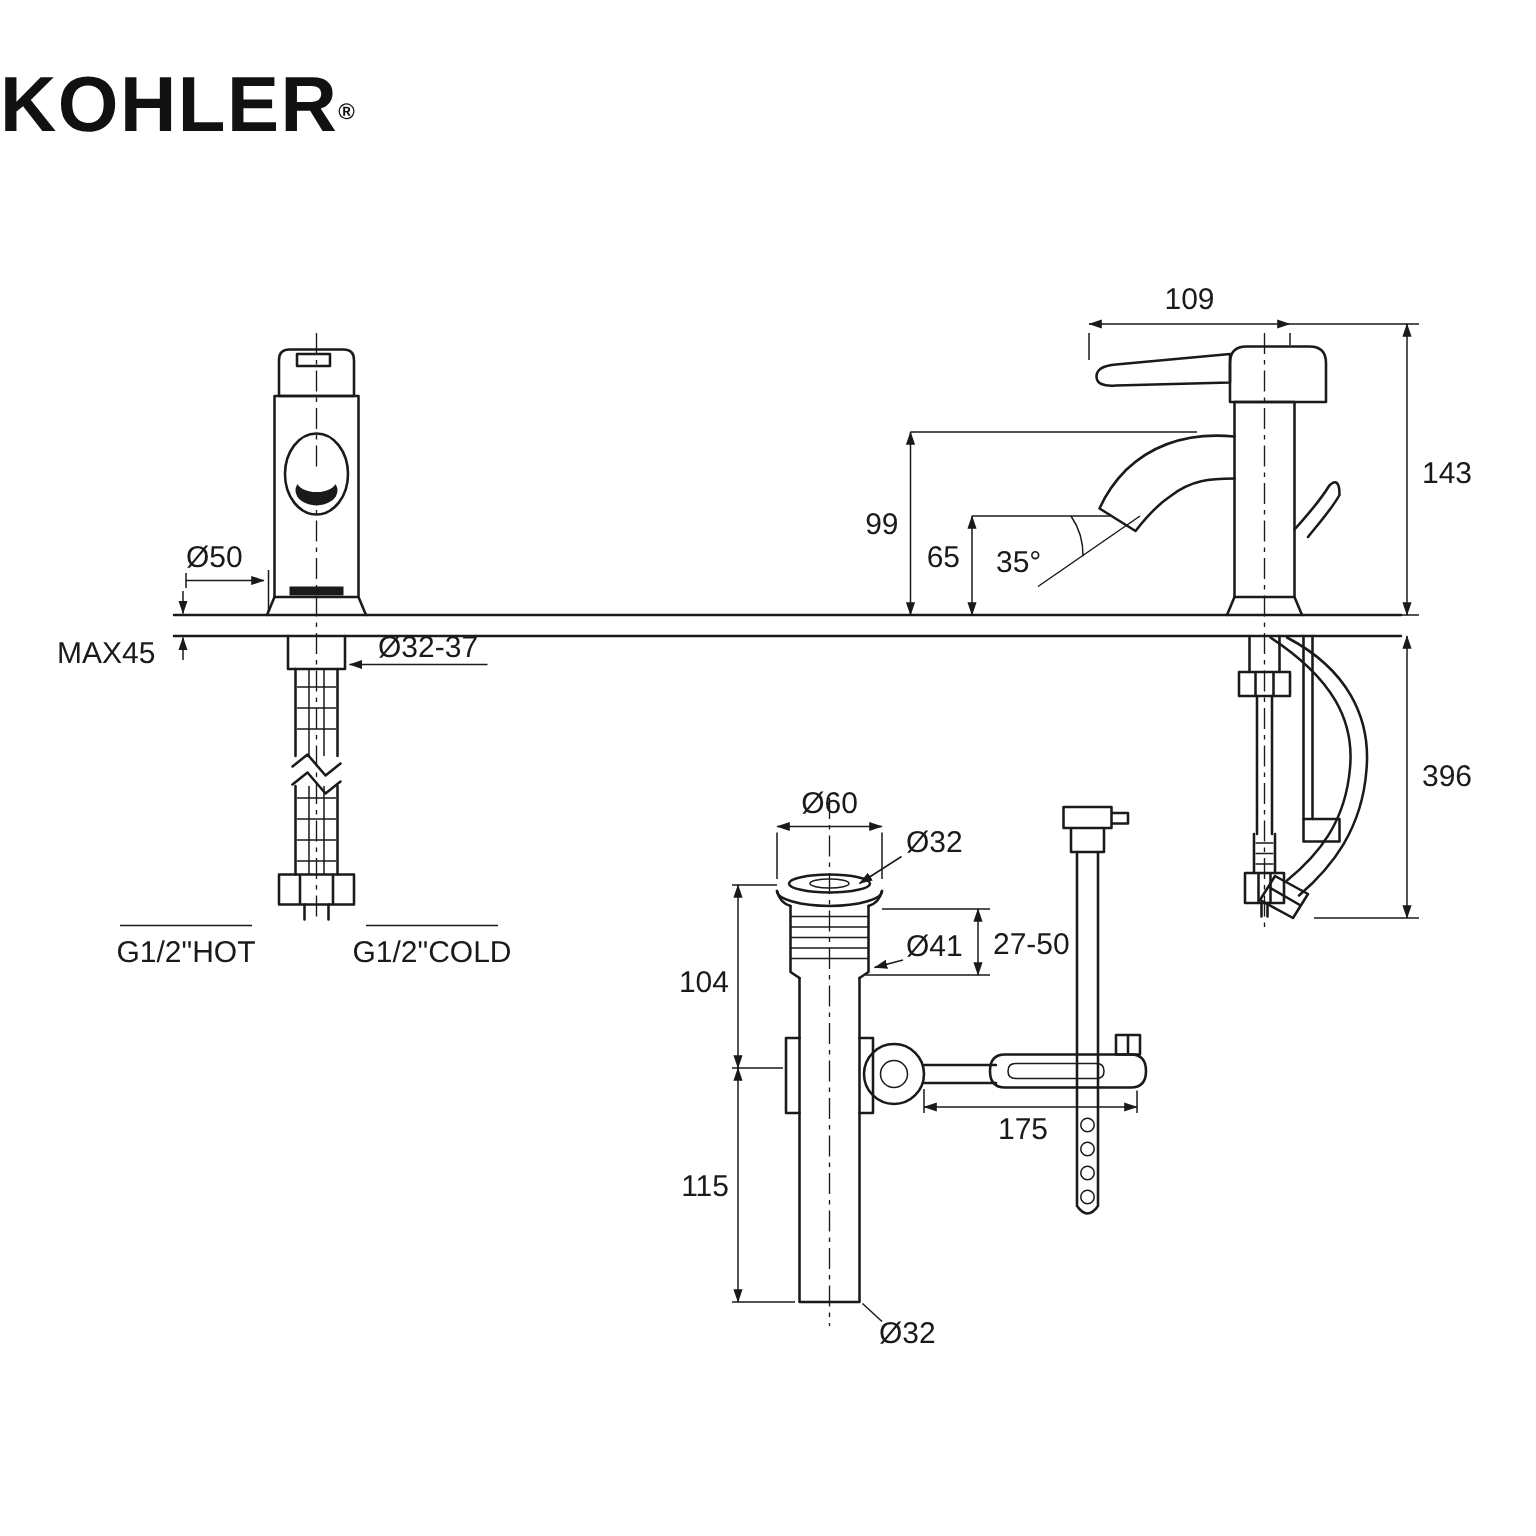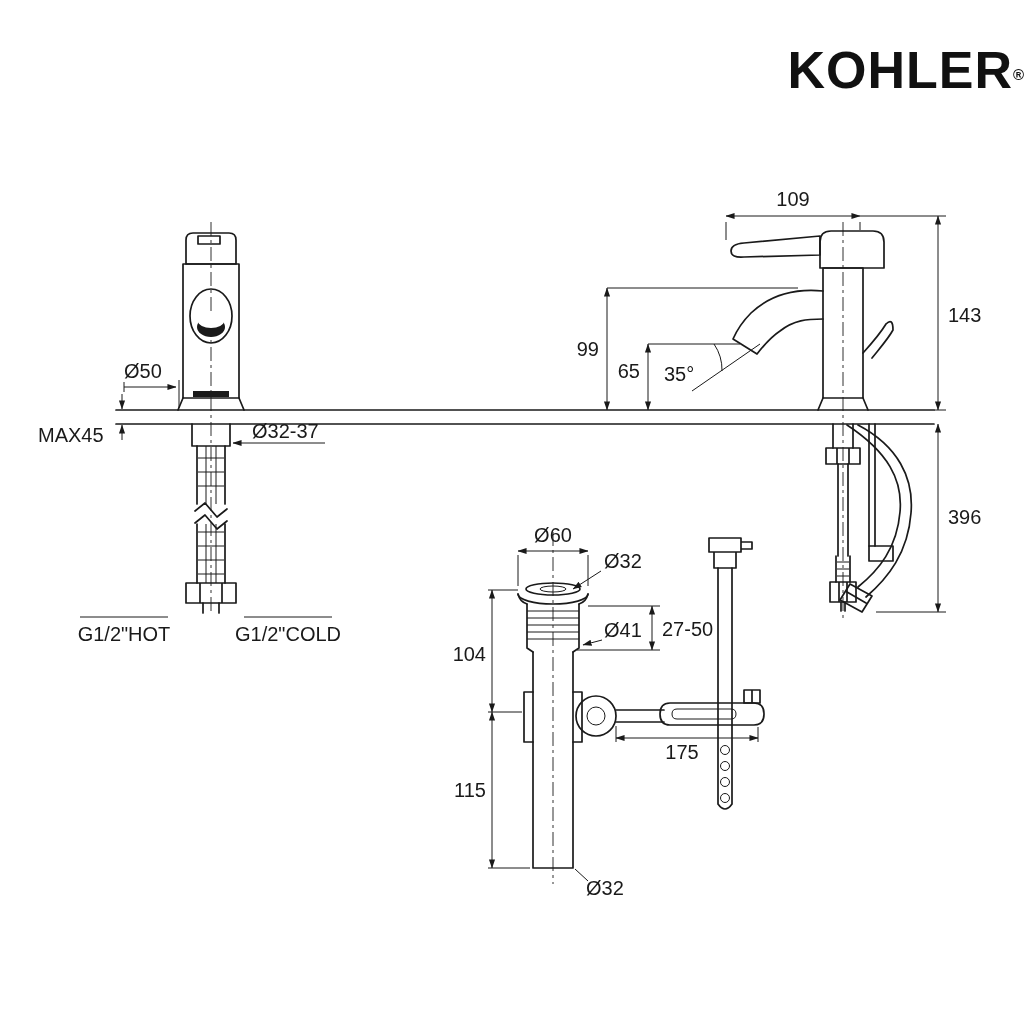--- a/index.html
+++ b/index.html
@@ -1,18 +1,18 @@
 <!DOCTYPE html>
 <html><head>
 <meta charset="utf-8">
 <style>
   html,body{margin:0;padding:0;background:#ffffff;}
   .page{position:relative;width:1024px;height:1024px;background:#ffffff;overflow:hidden;
         font-family:"Liberation Sans",sans-serif;color:#1a1a1a;}
-  .brand{position:absolute;top:40px;left:0;width:100%;text-align:right;white-space:nowrap;}
+  .brand{position:absolute;top:40px;left:0;width:100%;text-align:left;white-space:nowrap;}
   .logo{font-size:52px;font-weight:bold;letter-spacing:1px;color:#111;}
   .reg{font-size:15px;font-weight:bold;vertical-align:8px;color:#111;}
   svg.drawing{position:absolute;left:0;top:0;}
   .obj{stroke:#1a1a1a;stroke-width:1.7;fill:none;stroke-linecap:round;stroke-linejoin:round;}
   .thin{stroke:#1a1a1a;stroke-width:1;fill:none;}
   .dim{stroke:#1a1a1a;stroke-width:1;fill:none;}
   .cl{stroke:#1a1a1a;stroke-width:0.9;fill:none;stroke-dasharray:14 4 3 4;}
   .ink{fill:#1a1a1a;stroke:none;}
   .wht{fill:#ffffff;stroke:none;}
   text{font-family:"Liberation Sans",sans-serif;font-size:20px;fill:#1a1a1a;}

